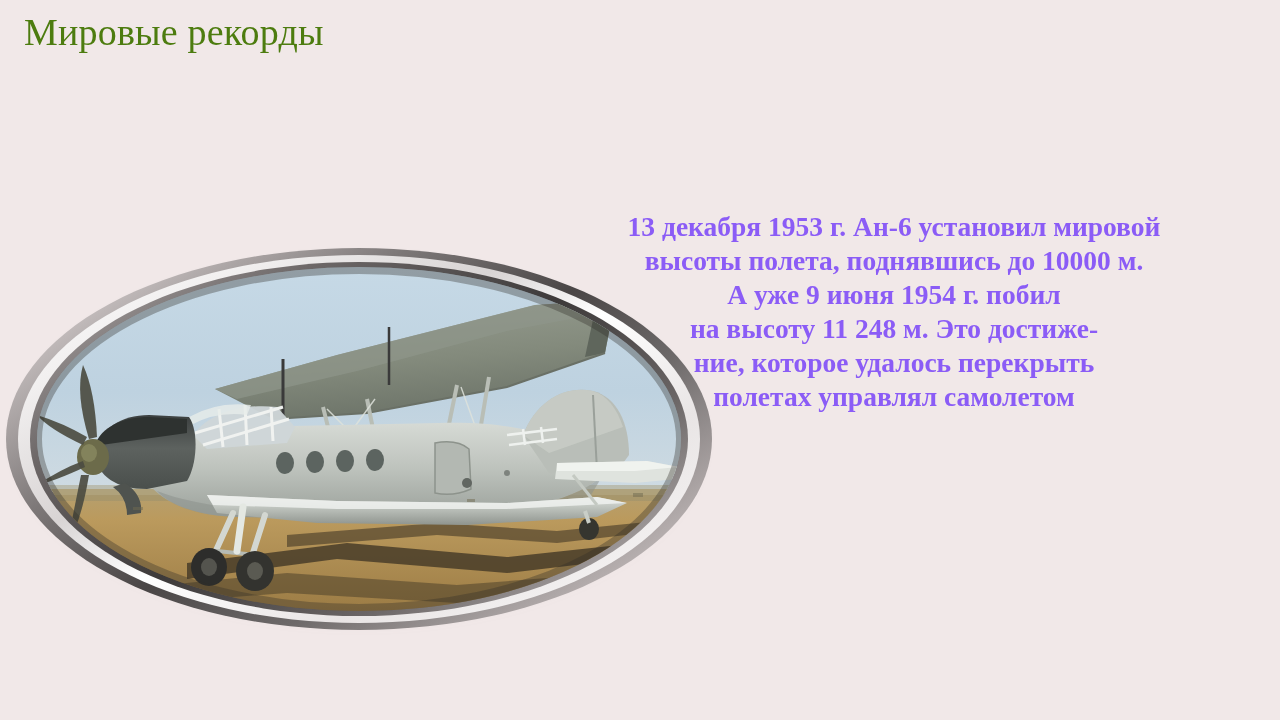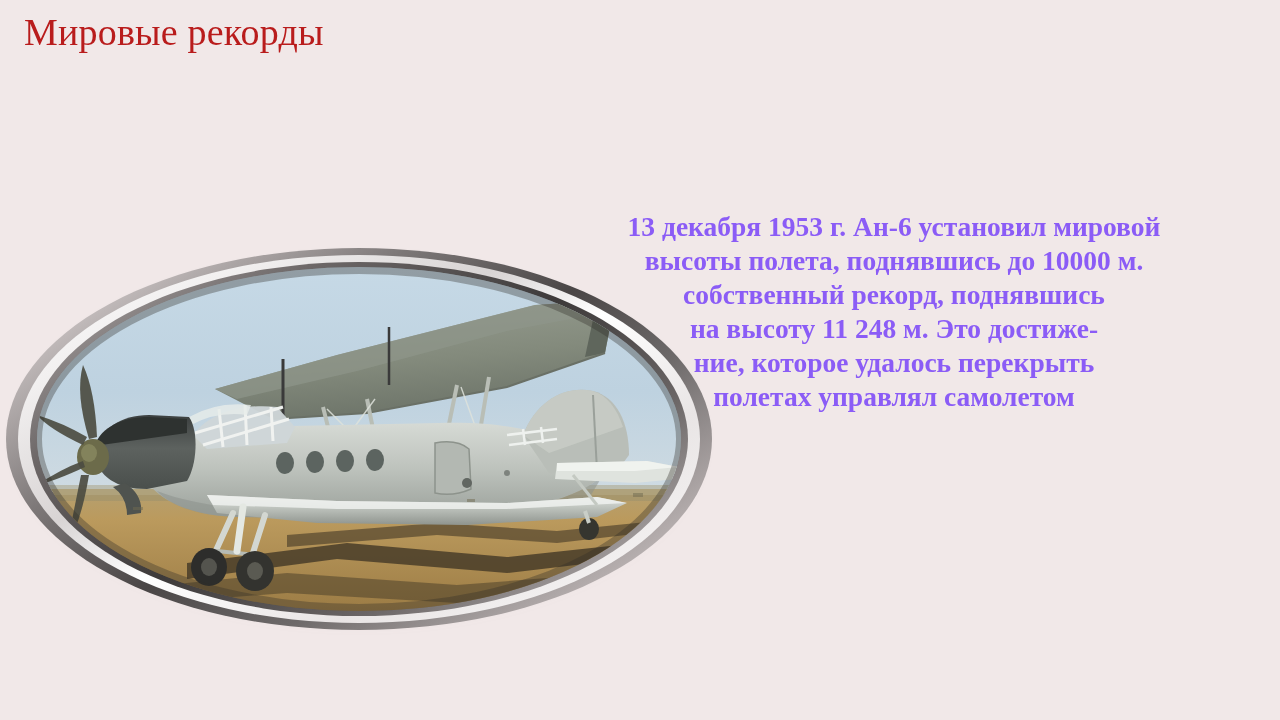--- a/index.html
+++ b/index.html
@@ -18,21 +18,21 @@
     -webkit-font-smoothing: antialiased;
   }
 
   
   #kicker {
     position: absolute;
     left: 24px;
     top: 8px;
     font-size: 38px;
     line-height: 48px;
-    color: #b91c1c;
+    color: #4d7c0f;
     letter-spacing: 0.2px;
     white-space: nowrap;
   }
 
   #main-title {
     position: absolute;
     left: 60px;
     top: 92px;
     width: 1180px;
     font-size: 57px;
@@ -137,21 +137,21 @@
 <body>
 
 <div id="slide">
 
   <div id="kicker">Мировые рекорды</div>
 
 
   <div id="body-text">
     <span class="ln">13 декабря 1953 г. Ан-6 установил мировой</span>
     <span class="ln">высоты полета, поднявшись до 10000 м.</span>
-    <span class="ln">собственный рекорд, поднявшись</span>
+    <span class="ln">А уже 9 июня 1954 г. побил</span>
     <span class="ln">на высоту 11 248 м. Это достиже-</span>
     <span class="ln">ние, которое удалось перекрыть</span>
     <span class="ln">полетах управлял самолетом</span>
   </div>
 
   <div id="photo-frame">
     <div class="oval-shadow"></div>
     <div class="oval-ring-outer"></div>
     <div class="oval-ring-highlight"></div>
     <div class="oval-ring-inner"></div>

